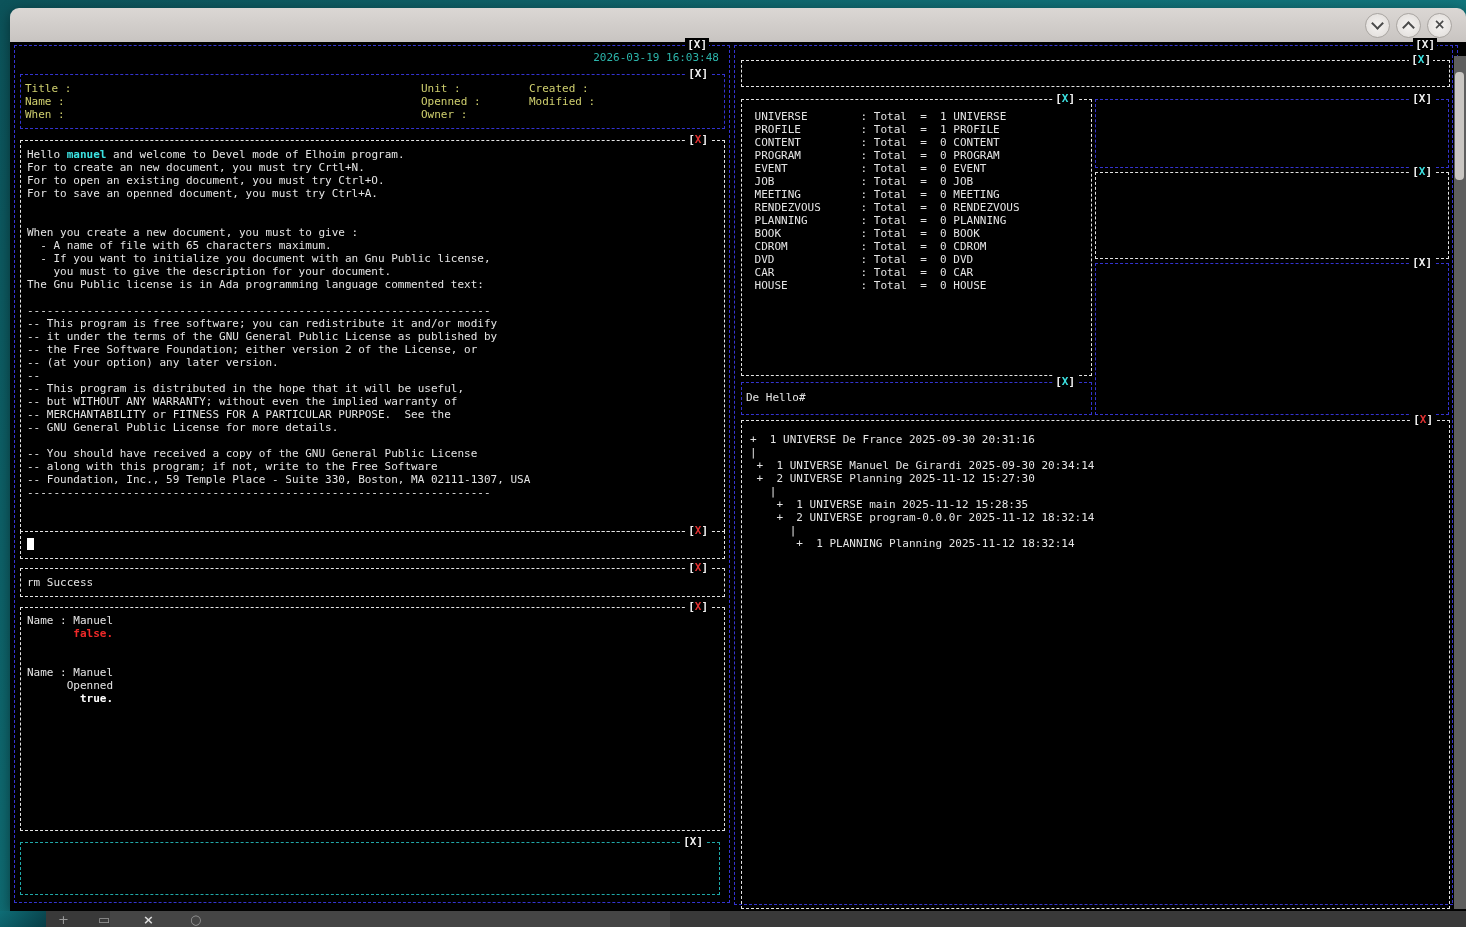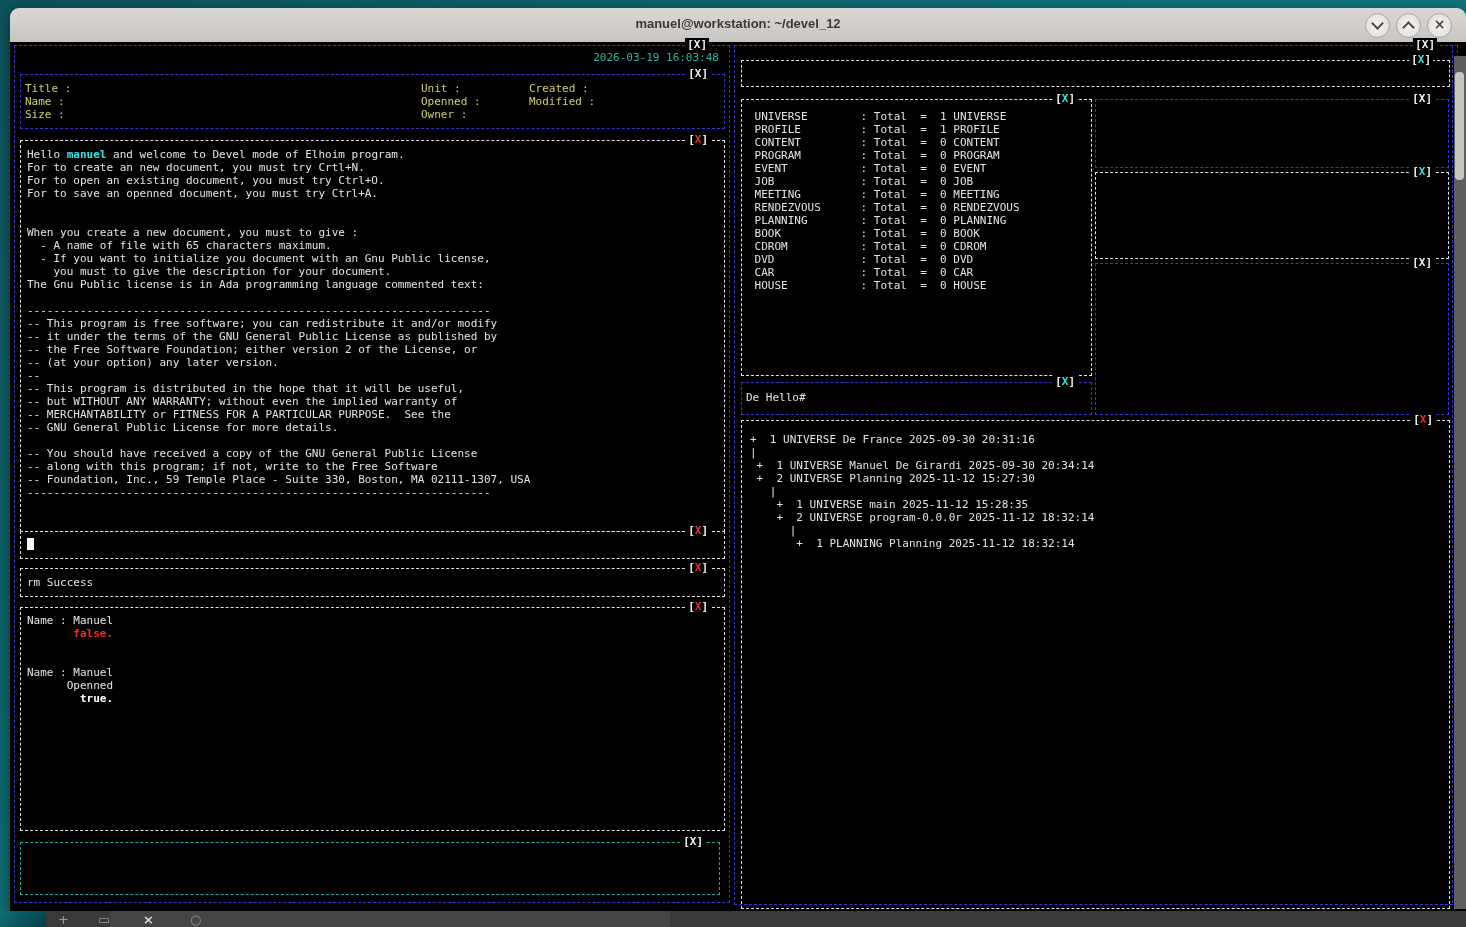--- a/index.html
+++ b/index.html
@@ -56,21 +56,20 @@
       background:linear-gradient(135deg,#0e6d76,#083d46);}
   .tb-light{position:absolute;left:110px;top:0;width:560px;height:16px;background:#454545;}
   .dock-icon{position:absolute;top:1px;font:13px "DejaVu Sans",sans-serif;color:#9a9a9a;}
   .dock-icon.bright{color:#dcdcdc;font-weight:bold;}
 </style>
 </head>
 <body>
 
 <div class="win">
   <div class="titlebar">
-    <div class="title">manuel@workstation: ~/devel_12</div>
     <div class="tb-btns">
       <div class="tb-btn">
           <span class="chev down"></span>
         </div>
       <div class="tb-btn">
           <span class="chev up"></span>
         </div>
       <div class="tb-btn">
           <span class="xg">×</span>
         </div>
@@ -79,21 +78,21 @@
 
   <div class="term">
 
     <div class="panel b-blue" style="left:4px;top:3px;width:714px;height:856px;">
       <span class="cw" style="right:20px;"><span>[</span><span class="x-white">X</span><span>]</span></span>
       <div class="datetime">2026-03-19 16:03:48</div>
     </div>
 
     <div class="panel b-blue" style="left:10px;top:32px;width:703px;height:53px;">
       <span class="cw" style="right:14px;"><span>[</span><span class="x-white">X</span><span>]</span></span>
-      <pre class="txt c-y" style="left:4px;top:7px;"><div class="ln"><span>Title :</span></div><div class="ln"><span>Name :</span></div><div class="ln"><span>Size :</span></div></pre>
+      <pre class="txt c-y" style="left:4px;top:7px;"><div class="ln"><span>Title :</span></div><div class="ln"><span>Name :</span></div><div class="ln"><span>When :</span></div></pre>
       <pre class="txt c-y" style="left:400px;top:7px;"><div class="ln"><span>Unit :</span></div><div class="ln"><span>Openned :</span></div><div class="ln"><span>Owner :</span></div></pre>
       <pre class="txt c-y" style="left:508px;top:7px;"><div class="ln"><span>Created :</span></div><div class="ln"><span>Modified :</span></div></pre>
     </div>
 
     <div class="panel b-white" style="left:10px;top:98px;width:703px;height:390px;">
       <span class="cw" style="right:14px;"><span>[</span><span class="x-red">X</span><span>]</span></span>
       <div class="txt" style="left:6px;top:7px;"><div class="ln"><span>Hello </span><span class="c-bc">manuel</span><span> and welcome to Devel mode of Elhoim program.</span></div><div class="ln"><span>For to create an new document, you must try Crtl+N.</span></div><div class="ln"><span>For to open an existing document, you must try Ctrl+O.</span></div><div class="ln"><span>For to save an openned document, you must try Ctrl+A.</span></div><div class="ln"><span>&nbsp;</span></div><div class="ln"><span>&nbsp;</span></div><div class="ln"><span>When you create a new document, you must to give :</span></div><div class="ln"><span>  - A name of file with 65 characters maximum.</span></div><div class="ln"><span>  - If you want to initialize you document with an Gnu Public license,</span></div><div class="ln"><span>    you must to give the description for your document.</span></div><div class="ln"><span>The Gnu Public license is in Ada programming language commented text:</span></div><div class="ln"><span>&nbsp;</span></div><div class="ln"><span>----------------------------------------------------------------------</span></div><div class="ln"><span>-- This program is free software; you can redistribute it and/or modify</span></div><div class="ln"><span>-- it under the terms of the GNU General Public License as published by</span></div><div class="ln"><span>-- the Free Software Foundation; either version 2 of the License, or</span></div><div class="ln"><span>-- (at your option) any later version.</span></div><div class="ln"><span>--</span></div><div class="ln"><span>-- This program is distributed in the hope that it will be useful,</span></div><div class="ln"><span>-- but WITHOUT ANY WARRANTY; without even the implied warranty of</span></div><div class="ln"><span>-- MERCHANTABILITY or FITNESS FOR A PARTICULAR PURPOSE.  See the</span></div><div class="ln"><span>-- GNU General Public License for more details.</span></div><div class="ln"><span>&nbsp;</span></div><div class="ln"><span>-- You should have received a copy of the GNU General Public License</span></div><div class="ln"><span>-- along with this program; if not, write to the Free Software</span></div><div class="ln"><span>-- Foundation, Inc., 59 Temple Place - Suite 330, Boston, MA 02111-1307, USA</span></div><div class="ln"><span>----------------------------------------------------------------------</span></div></div>
     </div>
 
     <div class="panel b-white" style="left:10px;top:489px;width:703px;height:26px;">

